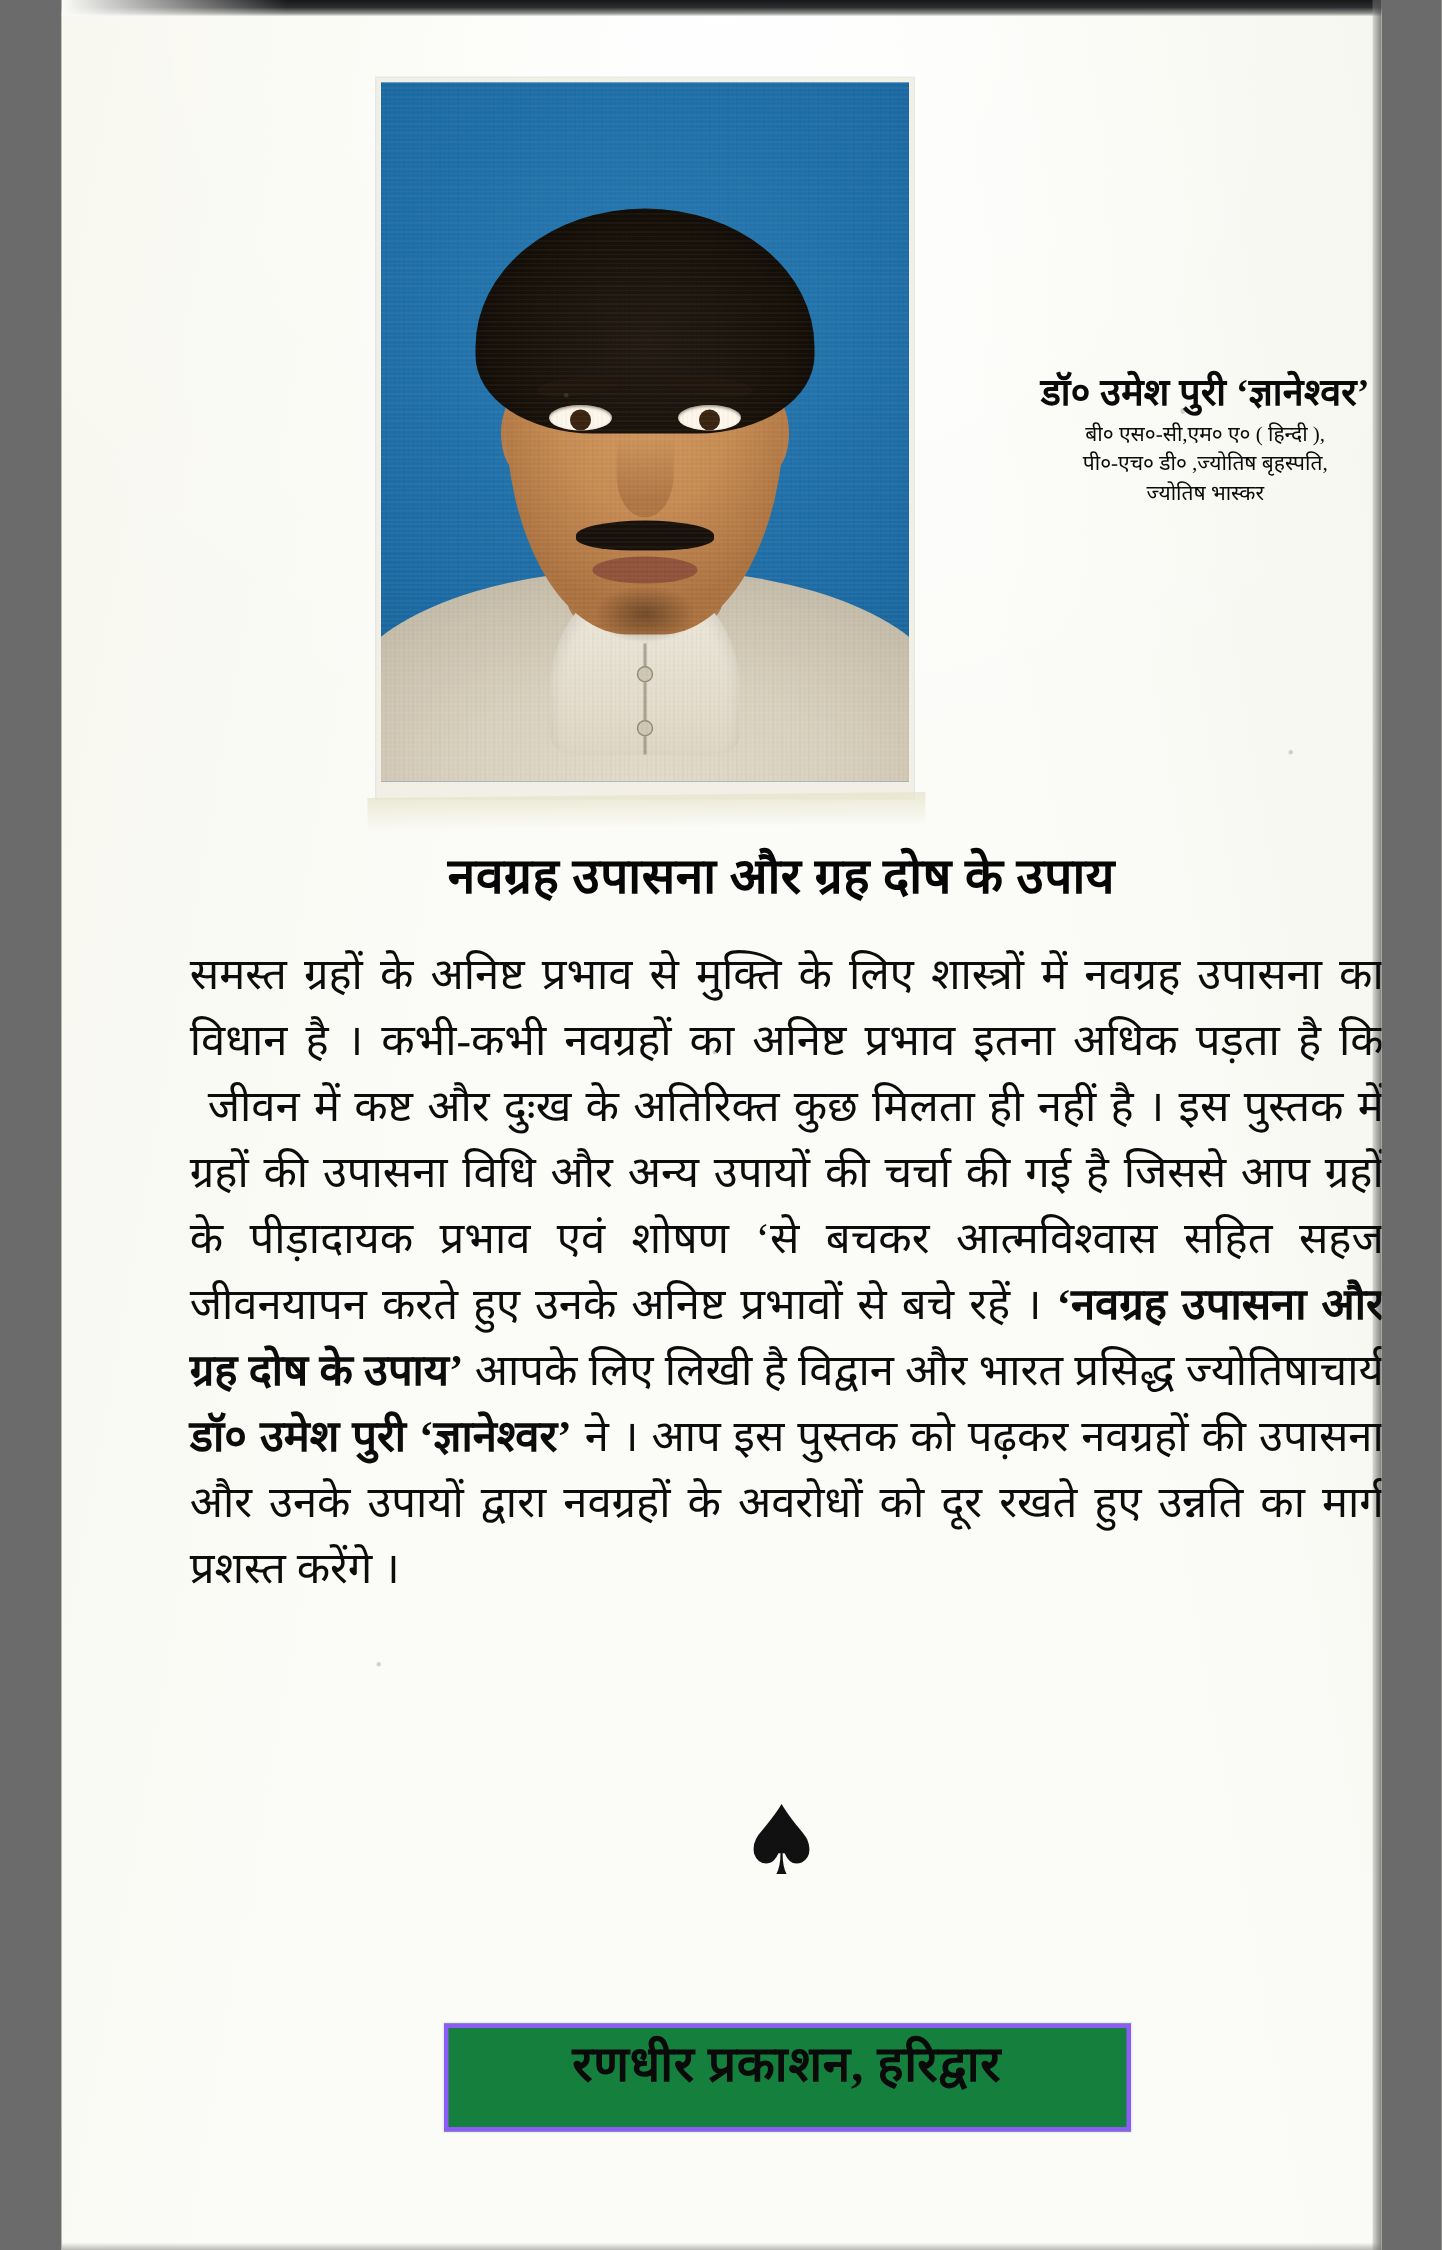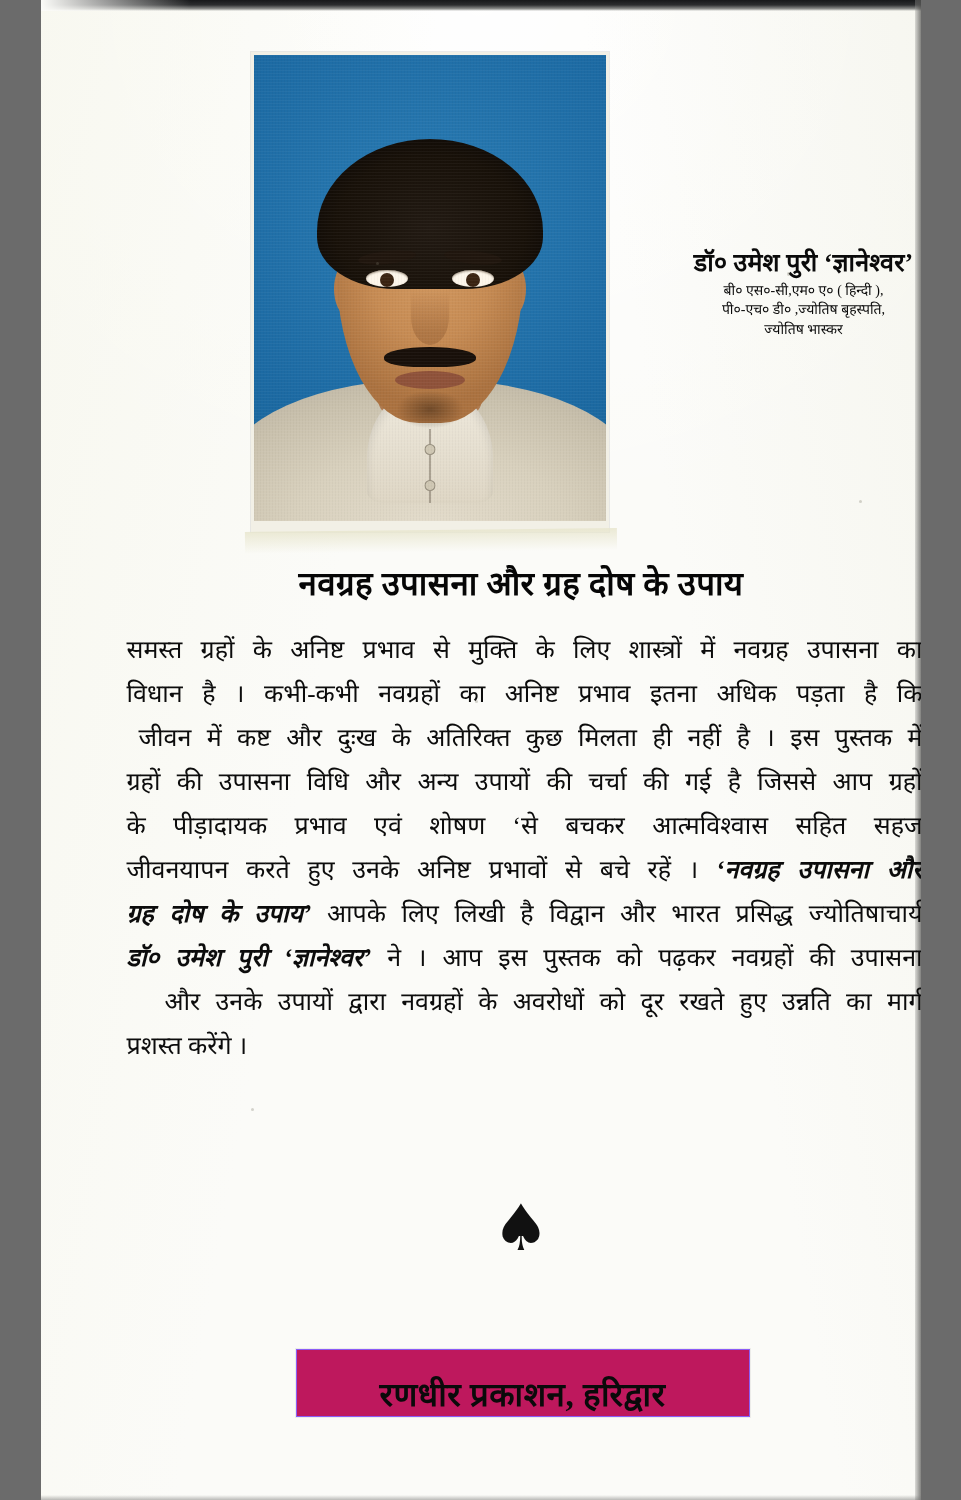--- a/index.html
+++ b/index.html
@@ -278,30 +278,30 @@
     color: #060606;
   }
 
   
   .blurb {
     position: absolute;
     left: 86px;
     top: 628px;
     width: 796px;
     font-family: "Liberation Serif", "DejaVu Serif", serif;
-    font-size: 25px;
+    font-size: 29px;
     color: #0c0c0c;
   }
   .blurb .ln {
     display: block;
     height: 44px;
     line-height: 44px;
     white-space: nowrap;
   }
-  .b { font-weight: bold; font-style: italic; }
+  .b { font-weight: bold; }
 
   
   .ornament {
     position: absolute;
     left: 0;
     top: 1196px;
     width: 961px;
     text-align: center;
     font-family: "DejaVu Sans", sans-serif;
     font-size: 64px;
@@ -309,25 +309,25 @@
     color: #111;
   }
 
   
   .publisher-box {
     position: absolute;
     left: 255px;
     top: 1349px;
     width: 452px;
     height: 66px;
-    border: 1px solid #8b5cf6;
+    border: 3px solid #8b5cf6;
     box-shadow: 0 0 0 1px rgba(0,0,0,0.06);
-    background: #be185d;
+    background: #15803d;
     display: flex;
-    align-items: flex-end;
+    align-items: flex-start;
     justify-content: center;
   }
   .publisher-text {
     font-family: "Liberation Serif", "DejaVu Serif", serif;
     font-weight: bold;
     font-size: 33px;
     letter-spacing: .5px;
     color: #0a0a0a;
     white-space: nowrap;
   }
@@ -393,21 +393,21 @@
 
   <div class="blurb" id="blurb">
       <div class="ln" style="display: block; text-align-last: justify; text-align: justify; white-space: normal;"><span>समस्त ग्रहों के अनिष्ट प्रभाव से मुक्ति  के लिए शास्त्रों में नवग्रह उपासना का</span></div>
       <div class="ln" style="display: block; text-align-last: justify; text-align: justify; white-space: normal;"><span>विधान है ।  कभी-कभी नवग्रहों का अनिष्ट प्रभाव इतना अधिक पड़ता है कि</span></div>
       <div class="ln" style="display: block; text-align-last: justify; text-align: justify; white-space: normal; margin-left: 12px;"><span>जीवन में कष्ट और दुःख के अतिरिक्त  कुछ मिलता ही नहीं  है ।  इस पुस्तक में</span></div>
       <div class="ln" style="display: block; text-align-last: justify; text-align: justify; white-space: normal;"><span>ग्रहों की उपासना विधि और अन्य उपायों की चर्चा की गई है जिससे आप ग्रहों</span></div>
       <div class="ln" style="display: block; text-align-last: justify; text-align: justify; white-space: normal;"><span>के पीड़ादायक  प्रभाव एवं शोषण ‘से  बचकर आत्मविश्वास  सहित सहज</span></div>
       <div class="ln" style="display: block; text-align-last: justify; text-align: justify; white-space: normal;"><span>जीवनयापन करते हुए उनके अनिष्ट प्रभावों से बचे रहें । </span><span class="b">‘नवग्रह उपासना और</span></div>
       <div class="ln" style="display: block; text-align-last: justify; text-align: justify; white-space: normal;"><span class="b">ग्रह दोष के उपाय’</span><span> आपके लिए लिखी है विद्वान और भारत प्रसिद्ध ज्योतिषाचार्य</span></div>
       <div class="ln" style="display: block; text-align-last: justify; text-align: justify; white-space: normal;"><span class="b">डॉ० उमेश पुरी ‘ज्ञानेश्वर’</span><span> ने । आप इस पुस्तक को पढ़कर नवग्रहों की उपासना</span></div>
-      <div class="ln" style="display: block; text-align-last: justify; text-align: justify; white-space: normal; margin-left: 38px;"><span>और उनके उपायों द्वारा  नवग्रहों के अवरोधों को दूर रखते हुए उन्नति का मार्ग</span></div>
+      <div class="ln" style="display: block; text-align-last: justify; text-align: justify; white-space: normal;"><span>और उनके उपायों द्वारा  नवग्रहों के अवरोधों को दूर रखते हुए उन्नति का मार्ग</span></div>
       <div class="ln"><span>प्रशस्त करेंगे ।</span></div>
     </div>
 
   <div class="ornament">♠</div>
 
   <div class="publisher-box">
     <div class="publisher-text">रणधीर प्रकाशन, हरिद्वार</div>
   </div>
 
   <div class="speck" style="left:335px;top:262px;width:3px;height:3px;"></div>

